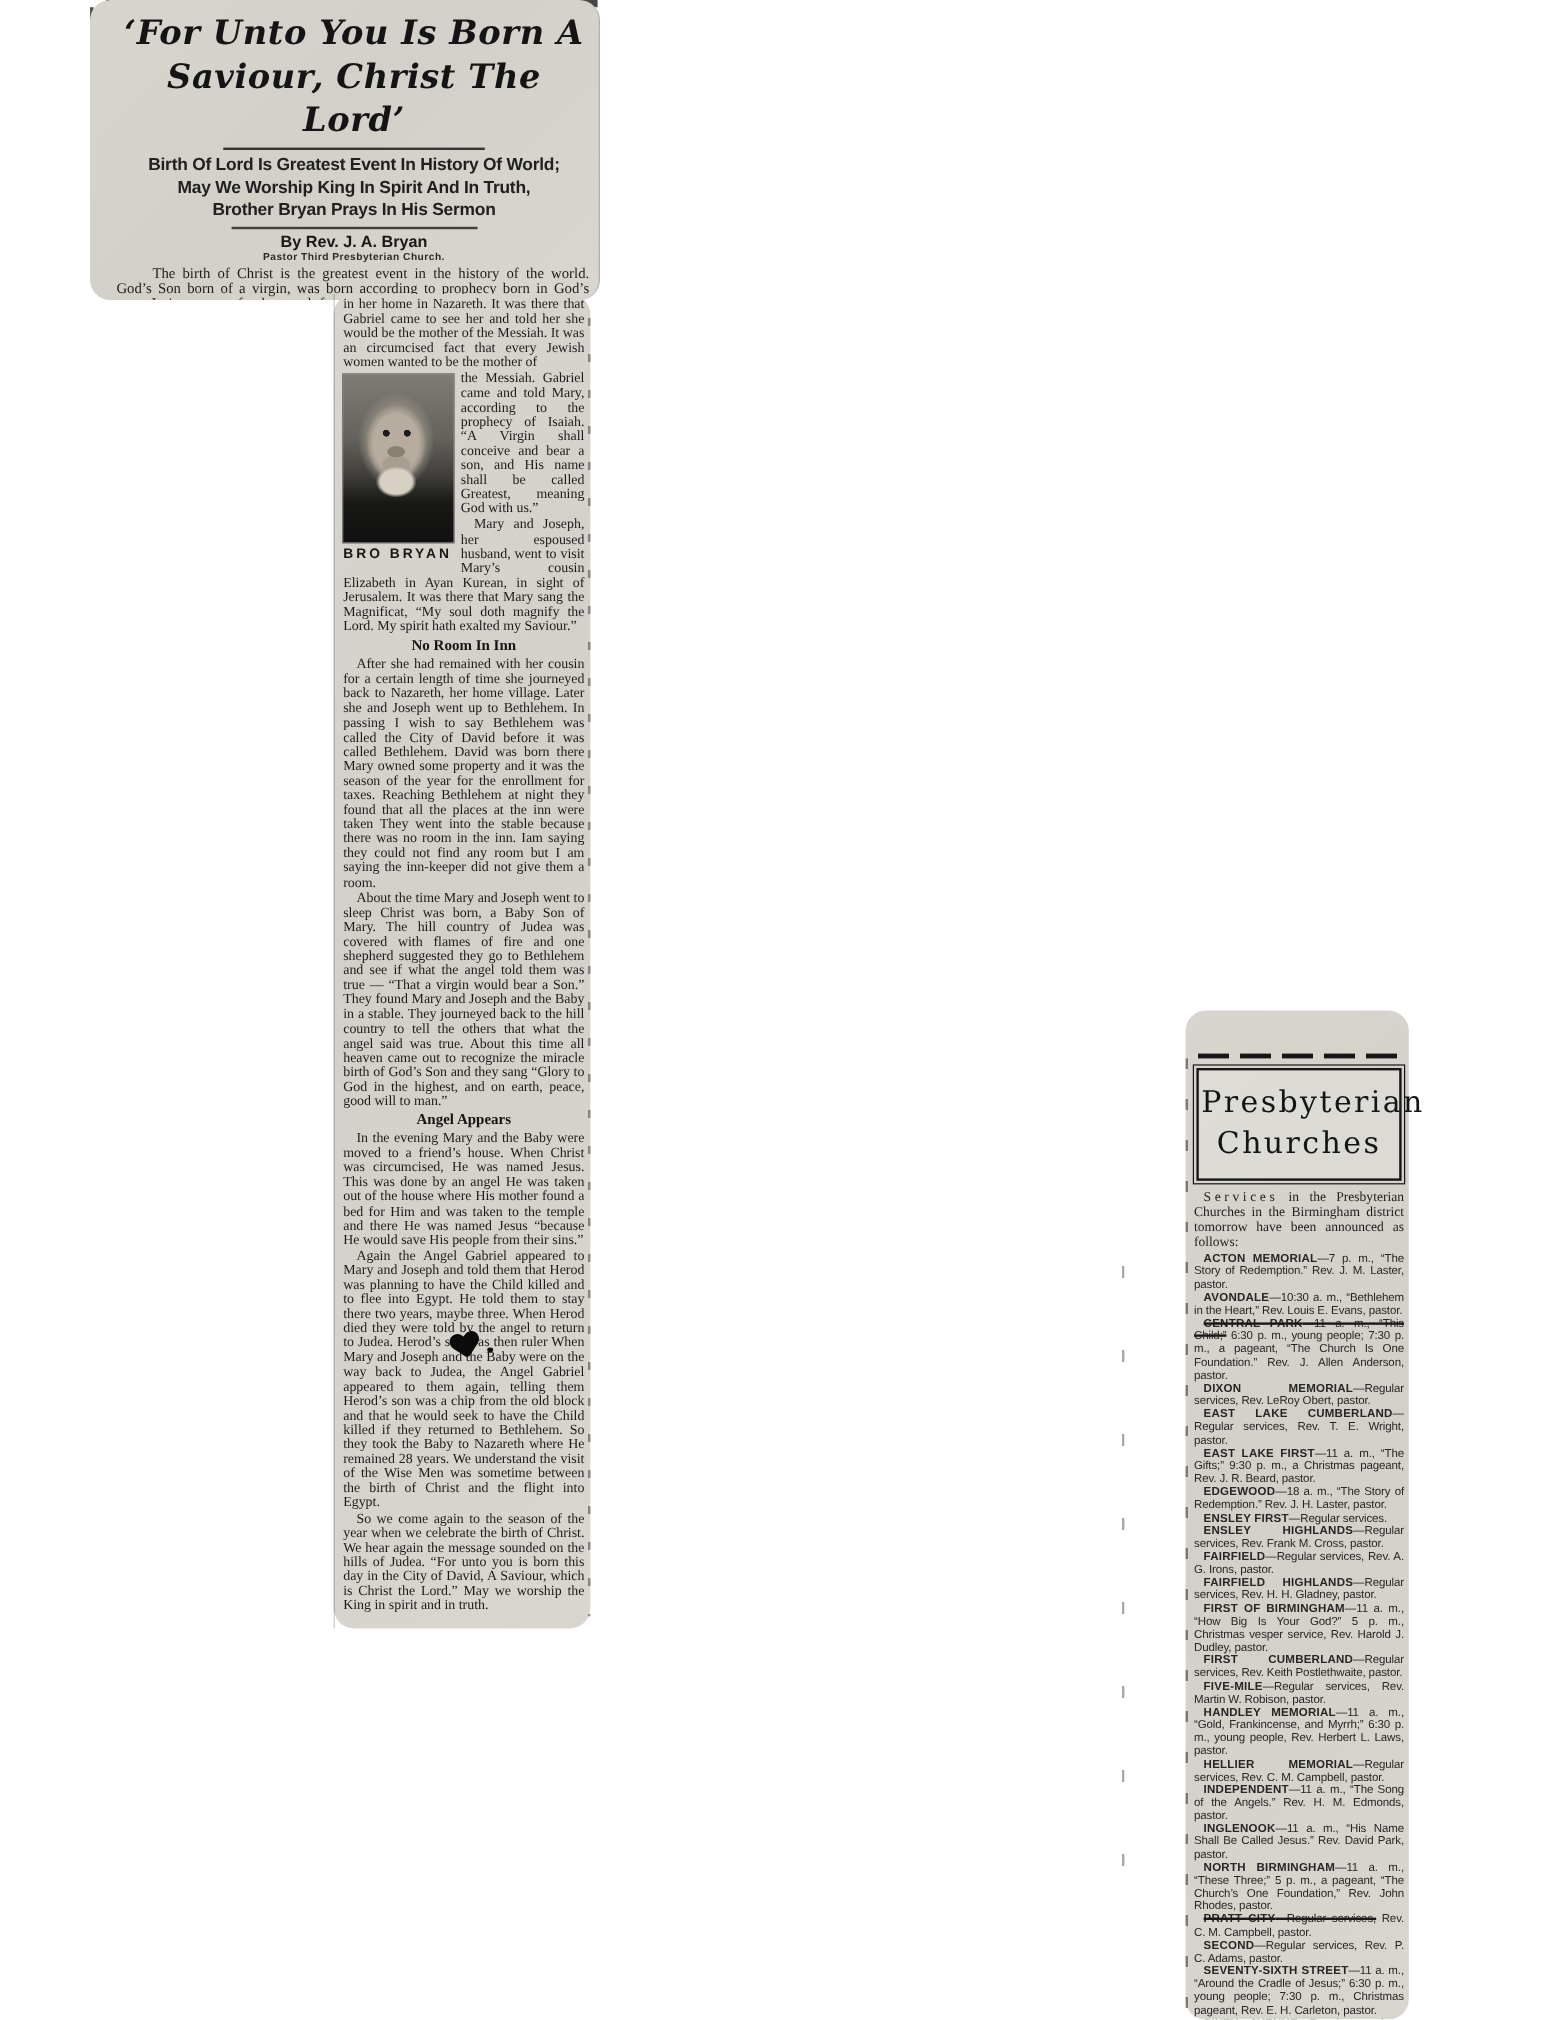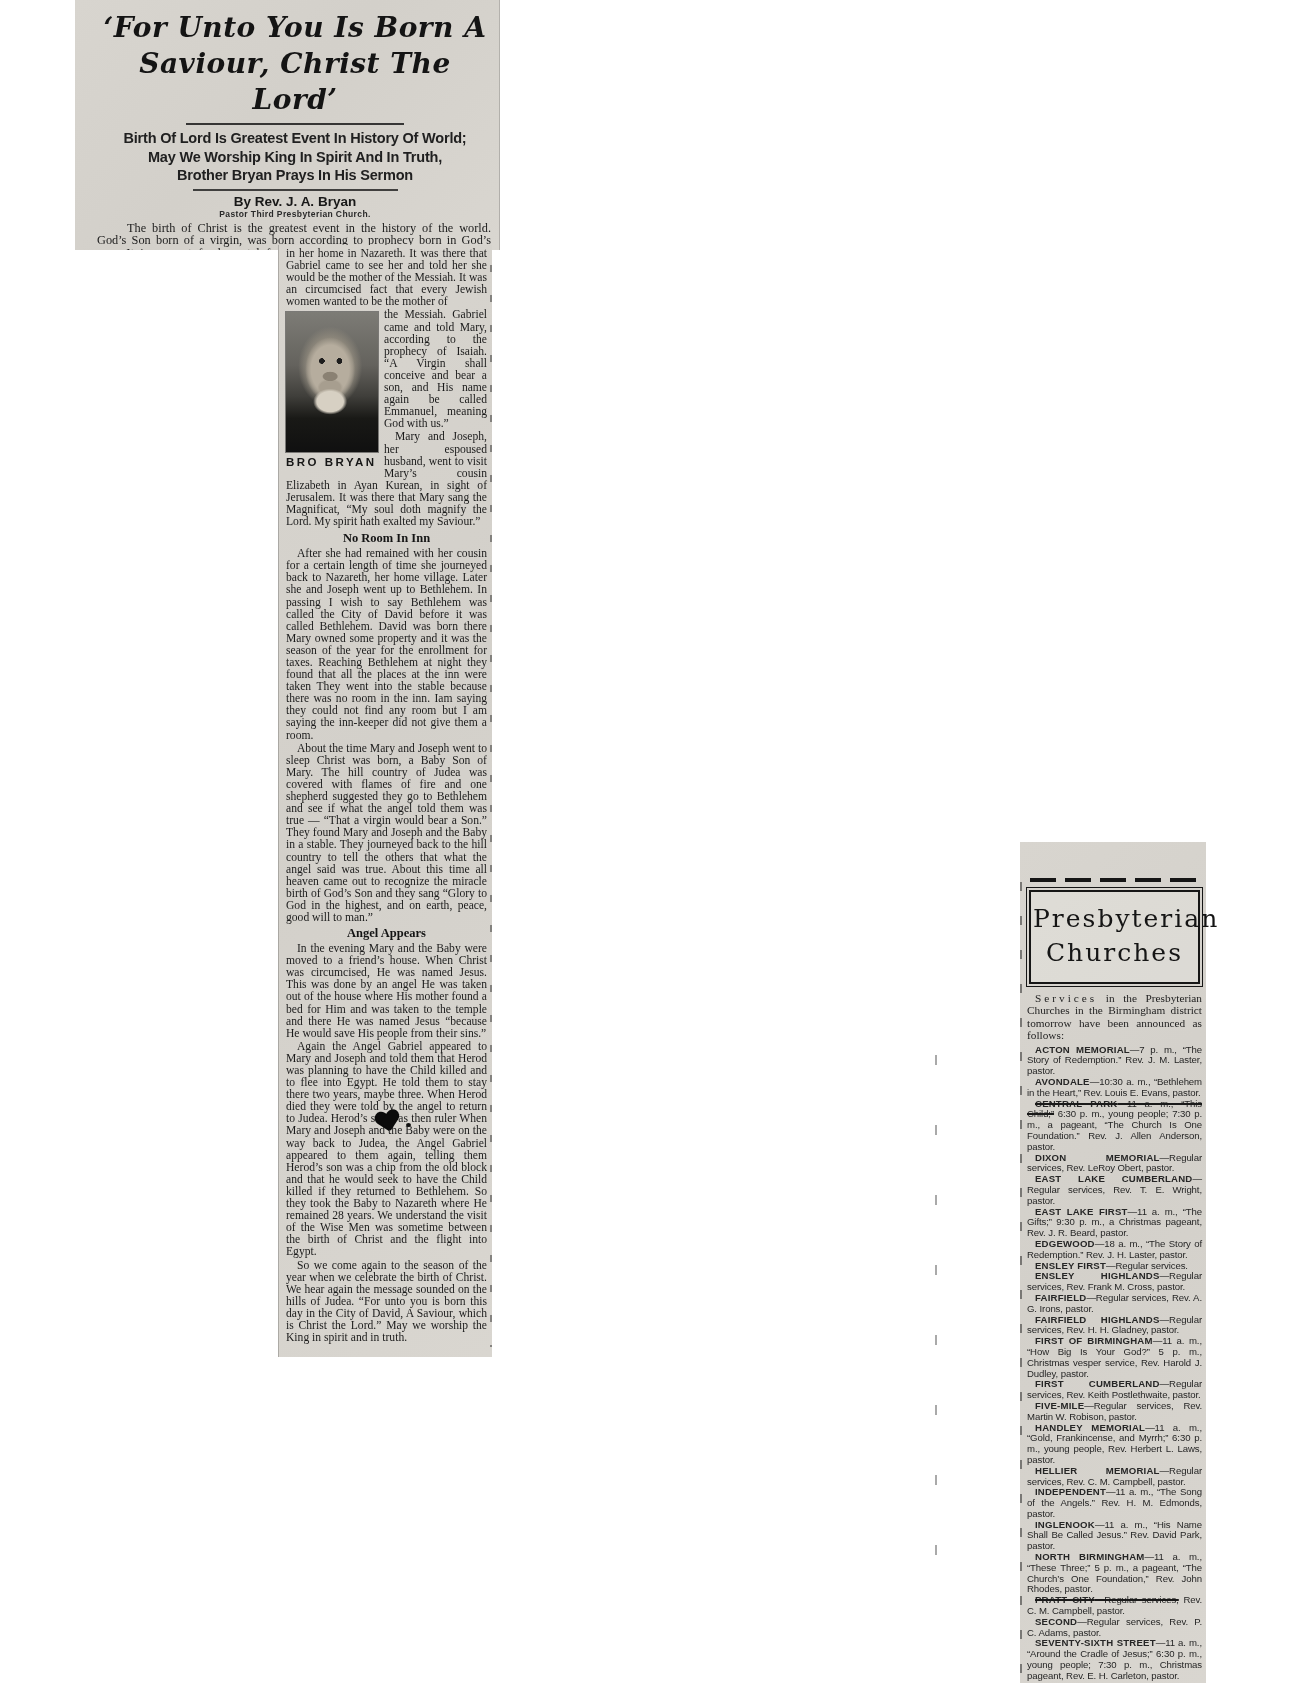--- a/index.html
+++ b/index.html
@@ -1,20 +1,20 @@
 <!DOCTYPE html>
 <html><head>
 <meta charset="utf-8">
 <style>
   html,body{margin:0;padding:0;background:#ffffff;}
   .canvas{position:relative;width:1301px;height:1683px;background:#ffffff;overflow:hidden;
           font-family:"Liberation Serif", serif;color:#1d1d1d;}
 
   
-  .clip{background:linear-gradient(135deg,#d8d5cf 0%,#d3d0ca 45%,#d9d6d0 100%);}
+  .clip{background:linear-gradient(135deg,#d8d5cf 0%,#d3d0ca 45%,#d9d6d0 100%);border-radius:17px;}
 
   
   .top-block{position:absolute;left:75px;top:0;width:425px;height:250px;box-sizing:border-box;
              padding:10px 6px 0 22px;overflow:hidden;border-right:1px solid rgba(70,70,70,.25);}
   .headline{font-family:"DejaVu Serif", serif;font-style:italic;font-weight:700;
             font-size:28px;line-height:36px;letter-spacing:.5px;color:#141414;text-align:center;margin:0;}
   .head-rule{width:218px;border-top:2px solid #1a1a1a;margin:5px auto 4px auto;opacity:.85;}
   .subhead{font-family:"Liberation Sans", sans-serif;font-weight:700;font-size:14.5px;
            line-height:18.5px;text-align:center;color:#202020;letter-spacing:-.2px;margin:0;}
   .sub-rule{width:205px;border-top:2px solid #1a1a1a;margin:4px auto 3px auto;opacity:.8;}
@@ -65,21 +65,21 @@
      font-size:11.5px;letter-spacing:2.5px;margin-top:4px;color:#161616;}
 
   .ink-blot{position:absolute;left:98px;top:866px;width:24px;height:22px;transform:rotate(-12deg);}
   .ink-blot::before,.ink-blot::after{content:"";position:absolute;top:0;width:13px;height:20px;
      border-radius:11px 11px 0 0;background:#0b0b0b;}
   .ink-blot::before{left:11px;transform:rotate(-45deg);transform-origin:0 100%;}
   .ink-blot::after{left:0;transform:rotate(45deg);transform-origin:100% 100%;}
   .ink-dot{position:absolute;left:128px;top:878px;width:5px;height:4px;border-radius:50%;background:#101010;}
 
   
-  .right-clip{position:absolute;left:1020px;top:842px;width:186px;height:841px;box-sizing:border-box;
+  .right-clip{position:absolute;left:988px;top:842px;width:186px;height:841px;box-sizing:border-box;
               padding:0 4px 0 7px;}
   .right-clip::before{content:"";position:absolute;left:0;top:40px;bottom:0;width:2px;
      background:repeating-linear-gradient(180deg,rgba(30,30,30,.5) 0 9px,transparent 9px 34px);}
   .torn-line{position:absolute;left:10px;top:36px;width:168px;height:4px;
      background:repeating-linear-gradient(90deg,#161616 0 26px,transparent 26px 35px);}
   .pc-box{margin:48px 2px 6px 2px;border:2px solid #161616;outline:1px solid #161616;
           outline-offset:2px;padding:10px 2px 12px 2px;background:rgba(236,234,229,.35);}
   .pc-title{font-family:"DejaVu Serif", serif;font-size:25px;line-height:34px;letter-spacing:2px;
             text-align:center;color:#151515;margin:0;font-weight:400;}
   .pc-intro{font-size:11.3px;line-height:12.4px;text-align:justify;margin:8px 0 3px 0;
@@ -125,21 +125,21 @@
   </div>
 
   <div class="column clip">
     <p class="col-p noindent">in her home in Nazareth. It was there that Gabriel came to see her and told her she would be the mother of the Messiah. It was an circumcised fact that every Jewish women wanted to be the mother of</p>
 
     <div>
       <div class="photo-box">
         <div class="photo"></div>
         <div class="photo-caption">BRO BRYAN</div>
       </div>
-      <p class="col-p noindent">the Messiah. Gabriel came and told Mary, according to the prophecy of Isaiah. “A Virgin shall conceive and bear a son, and His name again be called Emmanuel, meaning God with us.”</p>
+      <p class="col-p noindent">the Messiah. Gabriel came and told Mary, according to the prophecy of Isaiah. “A Virgin shall conceive and bear a son, and His name shall be called Greatest, meaning God with us.”</p>
       <p class="col-p">Mary and Joseph, her espoused husband, went to visit Mary’s cousin Elizabeth in Ayan Kurean, in sight of Jerusalem. It was there that Mary sang the Magnificat, “My soul doth magnify the Lord. My spirit hath exalted my Saviour.”</p>
     </div>
     <div style="clear:both"></div>
 
     <h3 class="col-head">No Room In Inn</h3>
     <p class="col-p">After she had remained with her cousin for a certain length of time she journeyed back to Nazareth, her home village. Later she and Joseph went up to Bethlehem. In passing I wish to say Bethlehem was called the City of David before it was called Bethlehem. David was born there Mary owned some property and it was the season of the year for the enrollment for taxes. Reaching Bethlehem at night they found that all the places at the inn were taken They went into the stable because there was no room in the inn. Iam saying they could not find any room but I am saying the inn-keeper did not give them a room.</p>
     <p class="col-p">About the time Mary and Joseph went to sleep Christ was born, a Baby Son of Mary. The hill country of Judea was covered with flames of fire and one shepherd suggested they go to Bethlehem and see if what the angel told them was true — “That a virgin would bear a Son.” They found Mary and Joseph and the Baby in a stable. They journeyed back to the hill country to tell the others that what the angel said was true. About this time all heaven came out to recognize the miracle birth of God’s Son and they sang “Glory to God in the highest, and on earth, peace, good will to man.”</p>
 
     <h3 class="col-head">Angel Appears</h3>
     <p class="col-p">In the evening Mary and the Baby were moved to a friend’s house. When Christ was circumcised, He was named Jesus. This was done by an angel He was taken out of the house where His mother found a bed for Him and was taken to the temple and there He was named Jesus “because He would save His people from their sins.”</p>

